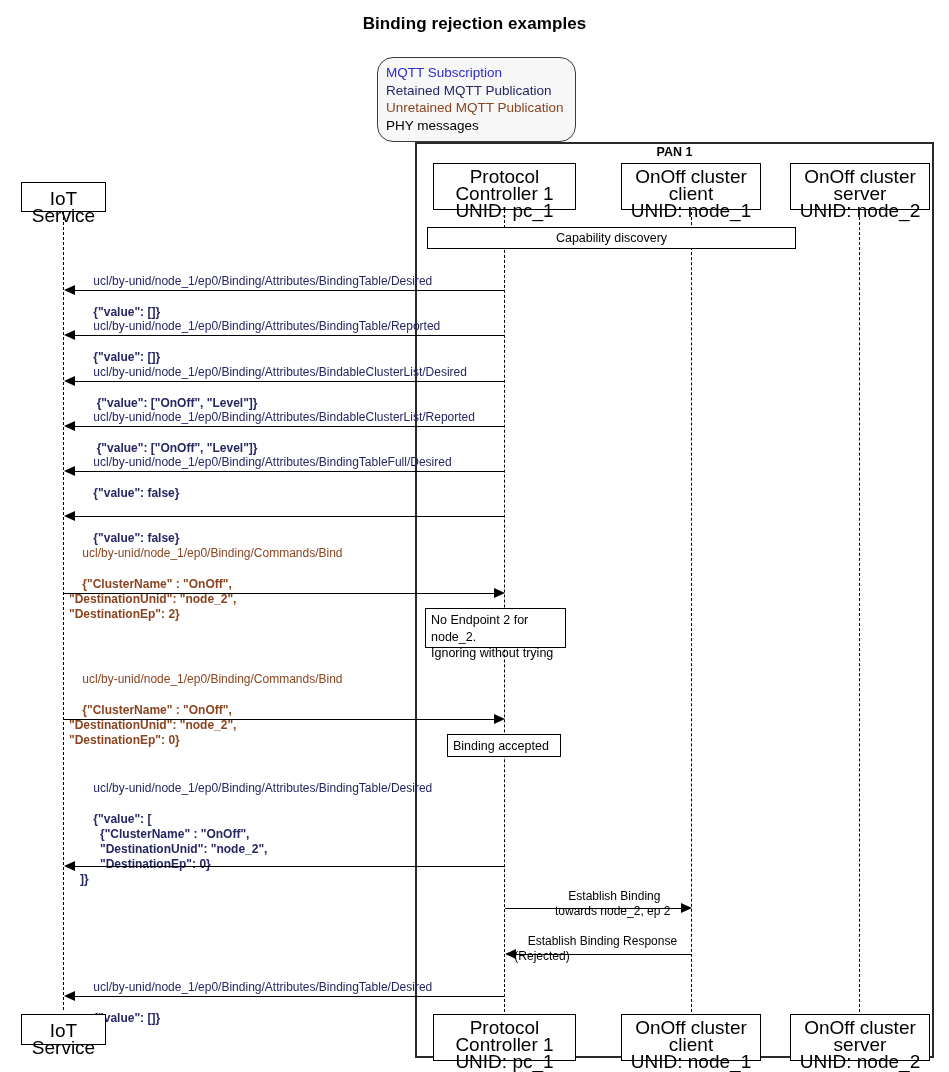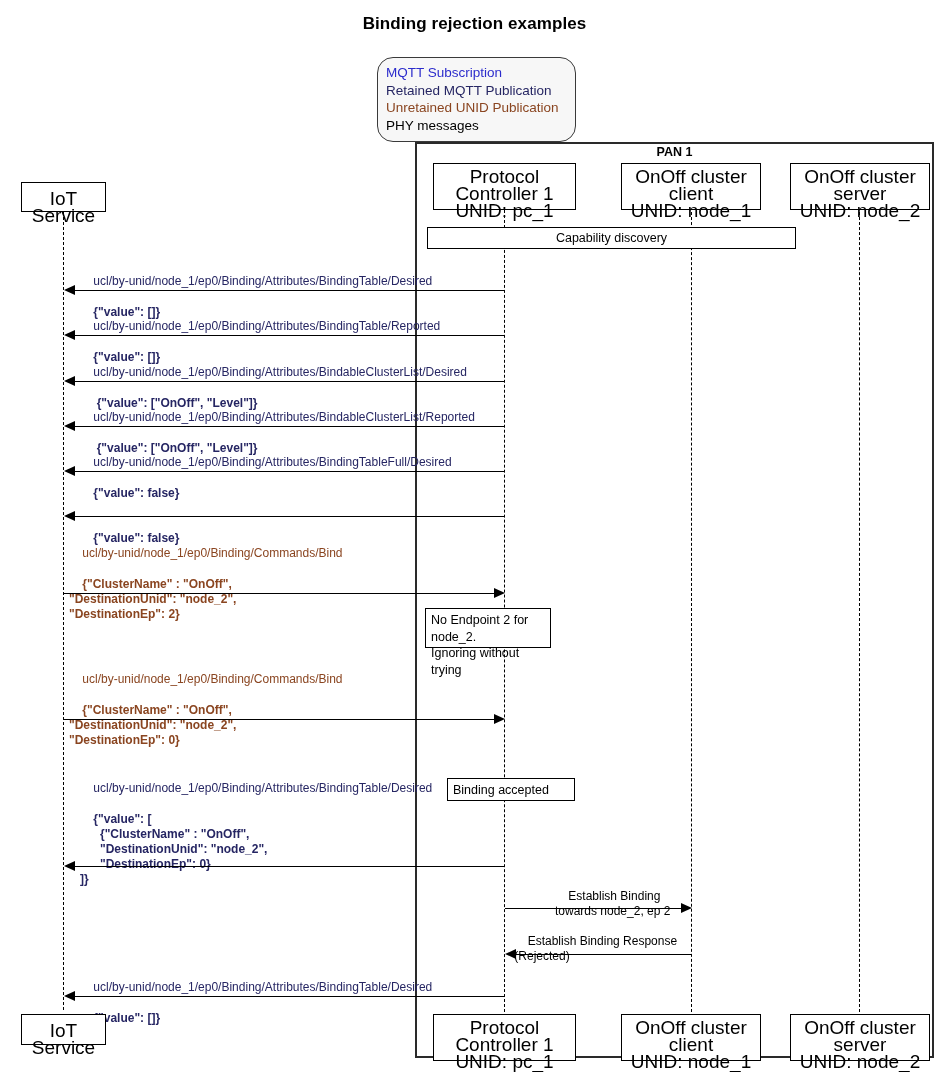--- a/index.html
+++ b/index.html
@@ -136,21 +136,21 @@
 </head>
 <body>
 
 <div id="diagram">
 
   <div class="abs title">Binding rejection examples</div>
 
   <div class="abs legend">
     <div class="legend-line c-sub">MQTT Subscription</div>
     <div class="legend-line c-retain">Retained MQTT Publication</div>
-    <div class="legend-line c-unretain">Unretained UNID Publication</div>
+    <div class="legend-line c-unretain">Unretained MQTT Publication</div>
     <div class="legend-line c-phy">PHY messages</div>
   </div>
 
   <div class="abs pan-frame"></div>
   <div class="abs pan-label">PAN 1</div>
 
   <div class="abs lifeline" style="left:63px; top:212px; height:798px;"></div>
   <div class="abs lifeline" style="left:504px; top:210px; height:802px;"></div>
   <div class="abs lifeline" style="left:691px; top:202px; height:810px;"></div>
   <div class="abs lifeline" style="left:859px; top:202px; height:810px;"></div>
@@ -222,35 +222,35 @@
 
   <div class="abs msg-label c-unretain" style="left:69px; top:531px;">
     <span class="topic">ucl/by-unid/node_1/ep0/Binding/Commands/Bind</span><br>
     <span class="payload">{"ClusterName" : "OnOff",
 "DestinationUnid": "node_2",
 "DestinationEp": 2}</span>
   </div>
   <div class="abs arrow-line" style="left:64px; top:593px; width:436px;"></div>
   <div class="abs arrow-head right" style="left:494px; top:588px;"></div>
 
-  <div class="abs notebox" style="left:425px; top:608px; width:126px; height:40px;">
+  <div class="abs notebox" style="left:425px; top:608px; width:141px; height:40px;">
     <div>No Endpoint 2 for node_2.</div>
     <div>Ignoring without trying</div>
   </div>
 
   <div class="abs msg-label c-unretain" style="left:69px; top:657px;">
     <span class="topic">ucl/by-unid/node_1/ep0/Binding/Commands/Bind</span><br>
     <span class="payload">{"ClusterName" : "OnOff",
 "DestinationUnid": "node_2",
 "DestinationEp": 0}</span>
   </div>
   <div class="abs arrow-line" style="left:64px; top:719px; width:436px;"></div>
   <div class="abs arrow-head right" style="left:494px; top:714px;"></div>
 
-  <div class="abs notebox" style="left:447px; top:734px; width:128px; height:23px;margin-top:44px;">
+  <div class="abs notebox" style="left:447px; top:734px; width:114px; height:23px;">
     <div>Binding accepted</div>
   </div>
 
   <div class="abs msg-label c-retain" style="left:80px; top:766px;">
     <span class="topic">ucl/by-unid/node_1/ep0/Binding/Attributes/BindingTable/Desired</span><br>
     <span class="payload">{"value": [
       {"ClusterName" : "OnOff",
       "DestinationUnid": "node_2",
       "DestinationEp": 0}
 ]}</span>

